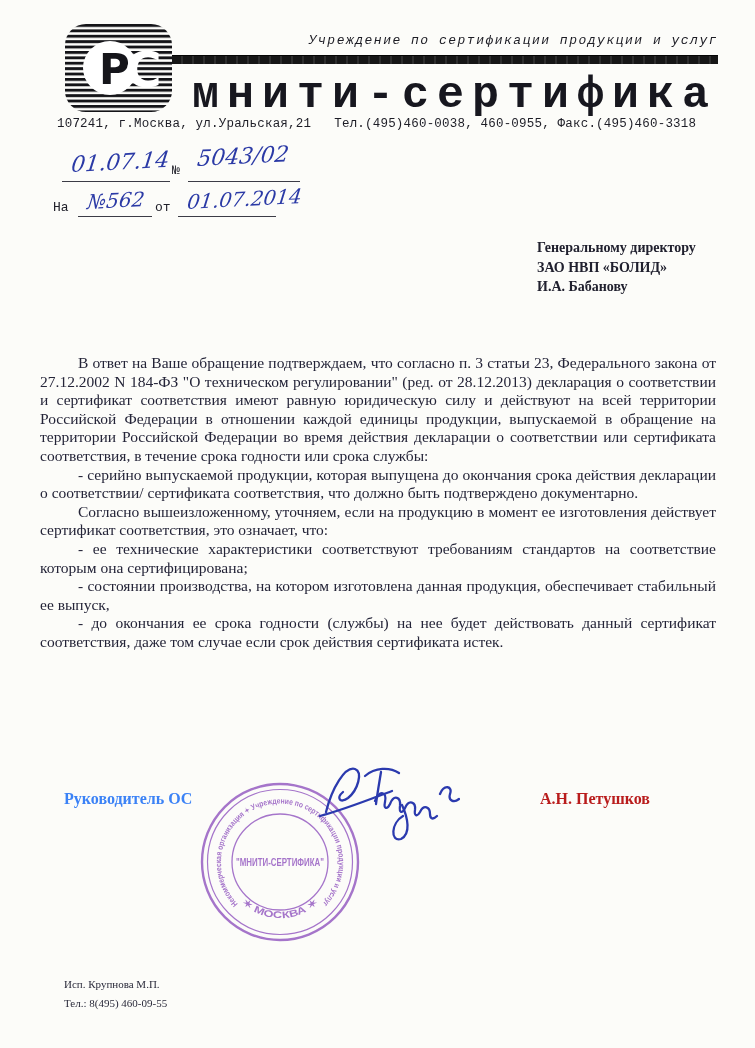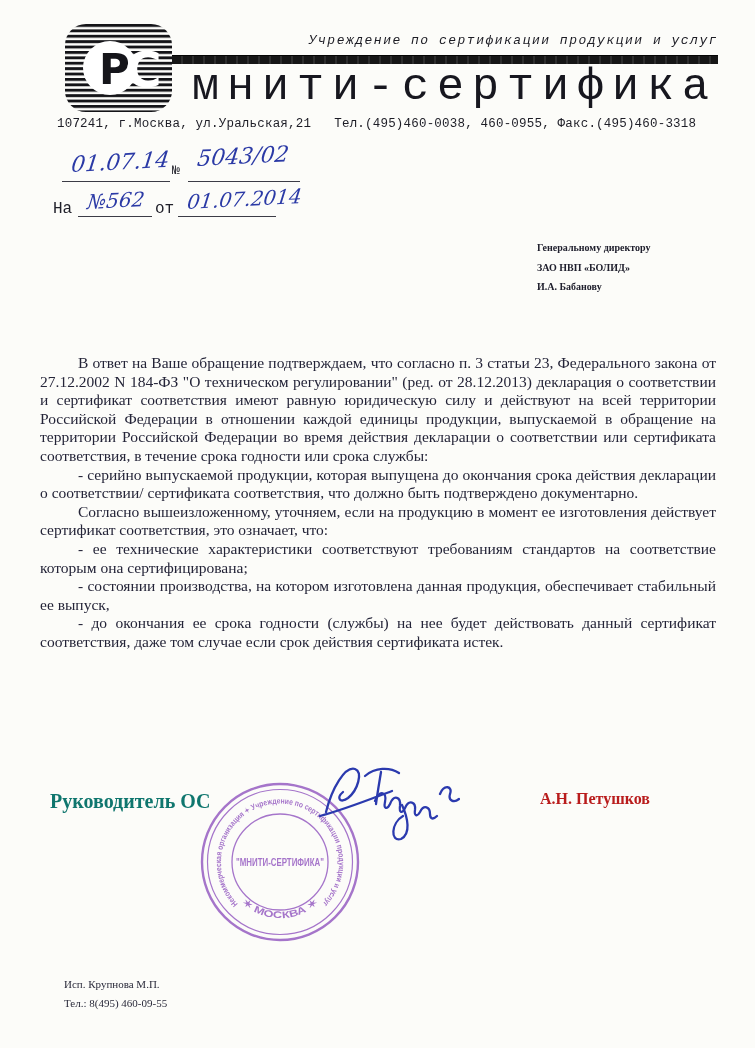--- a/index.html
+++ b/index.html
@@ -14,64 +14,64 @@
     position:absolute;left:288px;top:33px;width:430px;
     font-family:"Liberation Mono",monospace;font-style:italic;
     font-size:13px;letter-spacing:1.5px;color:#1c1c24;text-align:right;white-space:nowrap;
   }
   .head-rule{
     position:absolute;left:172px;top:55px;width:546px;height:8px;
     background:repeating-linear-gradient(90deg,#161616 0 9px,#2e2e2e 9px 11px);
     border-top:1px solid #050505;
   }
   .org-title{
-    position:absolute;left:192px;top:62px;width:540px;
-    font-family:"Liberation Mono",monospace;font-size:45px;font-weight:400;
+    position:absolute;left:192px;top:70px;width:540px;
+    font-family:"Liberation Mono",monospace;font-size:45px;font-weight:700;
     letter-spacing:8px;color:#17171f;white-space:nowrap;
   }
   .contact-line{
     position:absolute;left:57px;top:117px;
     font-family:"Liberation Mono",monospace;font-size:12.5px;letter-spacing:0.2px;
     color:#1d1d26;white-space:pre;
   }
   
   .blank{position:absolute;height:0;border-bottom:1.6px solid #3c3c46;}
   .u1{left:62px;top:181px;width:108px;}
   .u2{left:188px;top:181px;width:112px;}
   .u3{left:78px;top:216px;width:74px;}
   .u4{left:178px;top:216px;width:98px;}
   .ref-label{
     position:absolute;font-family:"Liberation Mono",monospace;
-    font-size:16px;color:#20202a;
+    font-size:13px;color:#20202a;
   }
   .l-no{left:172px;top:163px;font-size:13px;}
   .l-na{left:53px;top:200px;}
   .l-ot{left:155px;top:200px;}
   .hand{
     position:absolute;font-family:"DejaVu Serif",serif;font-style:italic;
     color:#2b3aa6;transform:rotate(-3deg) skewX(-10deg);transform-origin:left bottom;
     white-space:nowrap;
   }
   .h-date{left:70px;top:152px;font-size:22px;}
   .h-num{left:196px;top:146px;font-size:22px;}
   .h-na{left:86px;top:190px;font-size:20px;}
   .h-ot{left:186px;top:190px;font-size:20px;}
   
   .recipient{
     position:absolute;left:537px;top:238px;
-    font-size:10px;font-weight:bold;line-height:19.5px;color:#20202e;white-space:nowrap;
+    font-size:14px;font-weight:bold;line-height:19.5px;color:#20202e;white-space:nowrap;
   }
   
   .letter-body{
     position:absolute;left:40px;top:354px;width:676px;
     font-size:15.5px;line-height:18.6px;text-align:justify;color:#242438;
   }
   .letter-body p{margin:0;text-indent:38px;}
   
-  .signer-position{position:absolute;left:50px;top:790px;font-size:20px;font-weight:bold;color:#0f766e;}
+  .signer-position{position:absolute;left:64px;top:790px;font-size:16px;font-weight:bold;color:#3b82f6;}
   .signer-name{position:absolute;left:540px;top:790px;font-size:16px;font-weight:bold;color:#b91c1c;}
   .sig{position:absolute;left:318px;top:760px;}
   .stamp{position:absolute;left:198px;top:780px;opacity:.88;}
   
   .footer{
     position:absolute;left:64px;top:975px;font-size:11px;line-height:19px;color:#2a2a3a;
   }
 </style>
 </head>
 <body>

